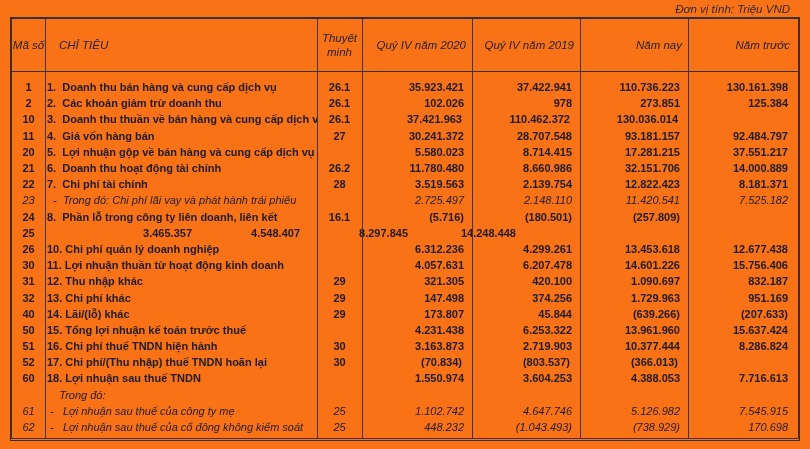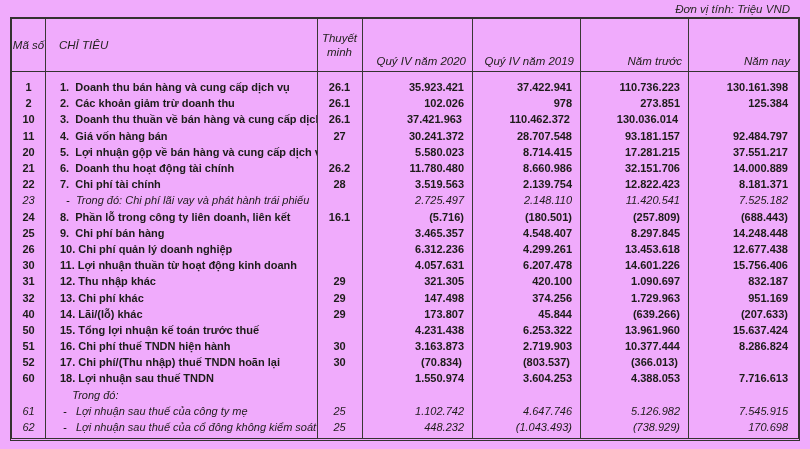--- a/index.html
+++ b/index.html
@@ -1,19 +1,19 @@
 <!DOCTYPE html>
 <html><head>
 <meta charset="utf-8">
 <style>
   * { margin:0; padding:0; box-sizing:border-box; }
   html,body { width:810px; height:449px; }
   .page {
     position:relative; width:810px; height:449px;
-    background:#f0abfc;
+    background:#f97316;
     font-family:"Liberation Sans", sans-serif;
     color:#1d1c1a;
     overflow:hidden;
   }
   .unit-label {
     position:absolute; top:3px; right:20px;
     font-style:italic; font-size:11.5px; color:#2a2927;
   }
   .fin-table {
     position:absolute; left:10px; top:17px;
@@ -35,28 +35,28 @@
     flex:1; display:flex; flex-direction:column;
     padding:7px 0 3px 0;
   }
   .trow {
     flex:1; display:flex; align-items:center;
     font-size:11px; font-weight:bold; white-space:pre;
   }
   .trow.italic { font-style:italic; font-weight:normal; }
   .c { height:100%; display:flex; align-items:center; overflow:hidden; }
   .w-code { width:33px;  justify-content:center; flex:none; }
-  .w-item { width:272px; justify-content:flex-start; padding-left:15px; flex:none; }
+  .w-item { width:272px; justify-content:flex-start; padding-left:2px; flex:none; }
   .w-note { width:45px;  justify-content:center; flex:none; }
   .w-val  { width:108px; justify-content:flex-end; padding-right:8px; flex:none; }
   .w-v1   { width:110px; }
   .th { white-space:normal; }
   .th.w-code, .th.w-note { text-align:center; line-height:1.25; }
   .th.w-item { padding-left:14px; }
-  .th.w-val { text-align:right; padding-right:6px;margin-top:16px; }
+  .th.w-val { text-align:right; padding-right:6px; }
 </style>
 </head>
 <body>
 
 <div class="page">
 
   <div class="unit-label">Đơn vị tính: Triệu VND</div>
 
   <div class="fin-table">
 
@@ -66,22 +66,22 @@
     <div class="vline" style="left:460px"></div>
     <div class="vline" style="left:568px"></div>
     <div class="vline" style="left:676px"></div>
 
     <div class="thead">
       <div class="c th w-code">Mã số</div>
       <div class="c th w-item">CHỈ TIÊU</div>
       <div class="c th w-note">Thuyết minh</div>
       <div class="c th w-val w-v1">Quý IV năm 2020</div>
       <div class="c th w-val">Quý IV năm 2019</div>
+      <div class="c th w-val">Năm nay</div>
       <div class="c th w-val">Năm trước</div>
-      <div class="c th w-val">Năm nay</div>
     </div>
 
     <div class="tbody">
         <div class="trow">
     <div class="c w-code">1</div>
     <div class="c w-item">1.  Doanh thu bán hàng và cung cấp dịch vụ</div>
     <div class="c w-note">26.1</div>
     <div class="c w-val w-v1">35.923.421</div>
     <div class="c w-val">37.422.941</div>
     <div class="c w-val">110.736.223</div>
@@ -149,25 +149,23 @@
     <div class="c w-val">11.420.541</div>
     <div class="c w-val">7.525.182</div>
   </div>
         <div class="trow">
     <div class="c w-code">24</div>
     <div class="c w-item">8.  Phần lỗ trong công ty liên doanh, liên kết</div>
     <div class="c w-note">16.1</div>
     <div class="c w-val w-v1">(5.716)</div>
     <div class="c w-val">(180.501)</div>
     <div class="c w-val">(257.809)</div>
-    <div class="c w-val">(688.443)</div>
   </div>
         <div class="trow">
     <div class="c w-code">25</div>
-    <div class="c w-item">9.  Chi phí bán hàng</div>
     <div class="c w-note"></div>
     <div class="c w-val w-v1">3.465.357</div>
     <div class="c w-val">4.548.407</div>
     <div class="c w-val">8.297.845</div>
     <div class="c w-val">14.248.448</div>
   </div>
         <div class="trow">
     <div class="c w-code">26</div>
     <div class="c w-item">10. Chi phí quản lý doanh nghiệp</div>
     <div class="c w-note"></div>

